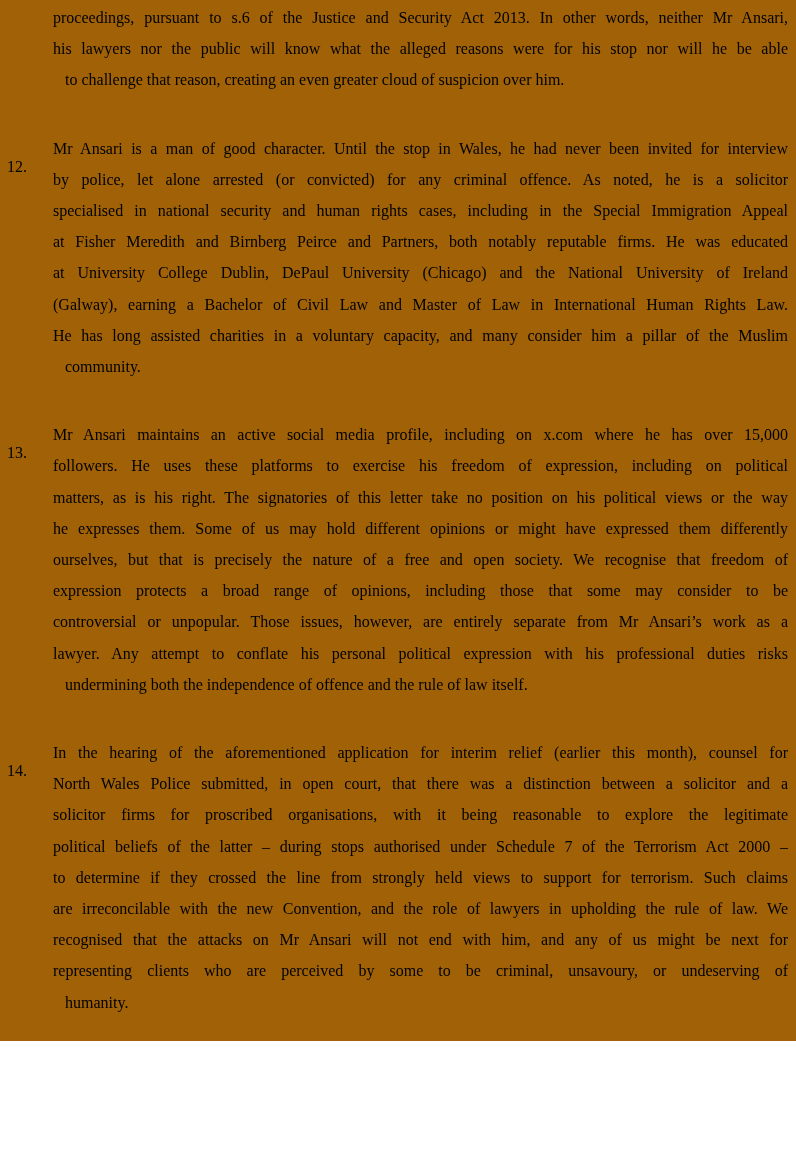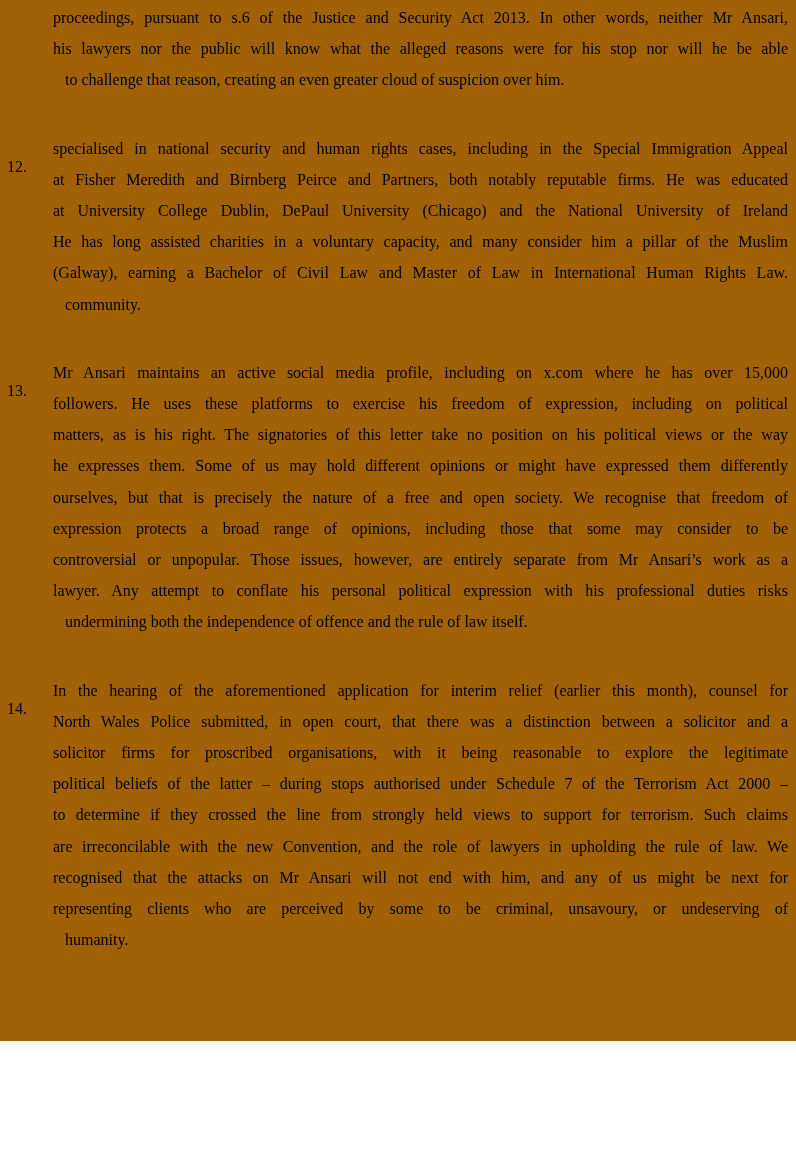--- a/index.html
+++ b/index.html
@@ -70,25 +70,27 @@
 
 <div class="page">
   <div class="content">
       <div class="para">
         <div class="line">proceedings, pursuant to s.6 of the Justice and Security Act 2013. In other words, neither Mr Ansari,</div>
         <div class="line">his lawyers nor the public will know what the alleged reasons were for his stop nor will he be able</div>
         <div class="line final">to challenge that reason, creating an even greater cloud of suspicion over him.</div>
       </div>
       <div class="para">
         <span class="num">12.</span>
+        <div class="line">Mr Ansari is a man of good character. Until the stop in Wales, he had never been invited for interview</div>
+        <div class="line">by police, let alone arrested (or convicted) for any criminal offence. As noted, he is a solicitor</div>
         <div class="line">specialised in national security and human rights cases, including in the Special Immigration Appeal</div>
         <div class="line">at Fisher Meredith and Birnberg Peirce and Partners, both notably reputable firms. He was educated</div>
         <div class="line">at University College Dublin, DePaul University (Chicago) and the National University of Ireland</div>
+        <div class="line">(Galway), earning a Bachelor of Civil Law and Master of Law in International Human Rights Law.</div>
         <div class="line">He has long assisted charities in a voluntary capacity, and many consider him a pillar of the Muslim</div>
-        <div class="line">(Galway), earning a Bachelor of Civil Law and Master of Law in International Human Rights Law.</div>
         <div class="line final">community.</div>
       </div>
       <div class="para">
         <span class="num">13.</span>
         <div class="line">Mr Ansari maintains an active social media profile, including on x.com where he has over 15,000</div>
         <div class="line">followers. He uses these platforms to exercise his freedom of expression, including on political</div>
         <div class="line">matters, as is his right. The signatories of this letter take no position on his political views or the way</div>
         <div class="line">he expresses them. Some of us may hold different opinions or might have expressed them differently</div>
         <div class="line">ourselves, but that is precisely the nature of a free and open society. We recognise that freedom of</div>
         <div class="line">expression protects a broad range of opinions, including those that some may consider to be</div>

